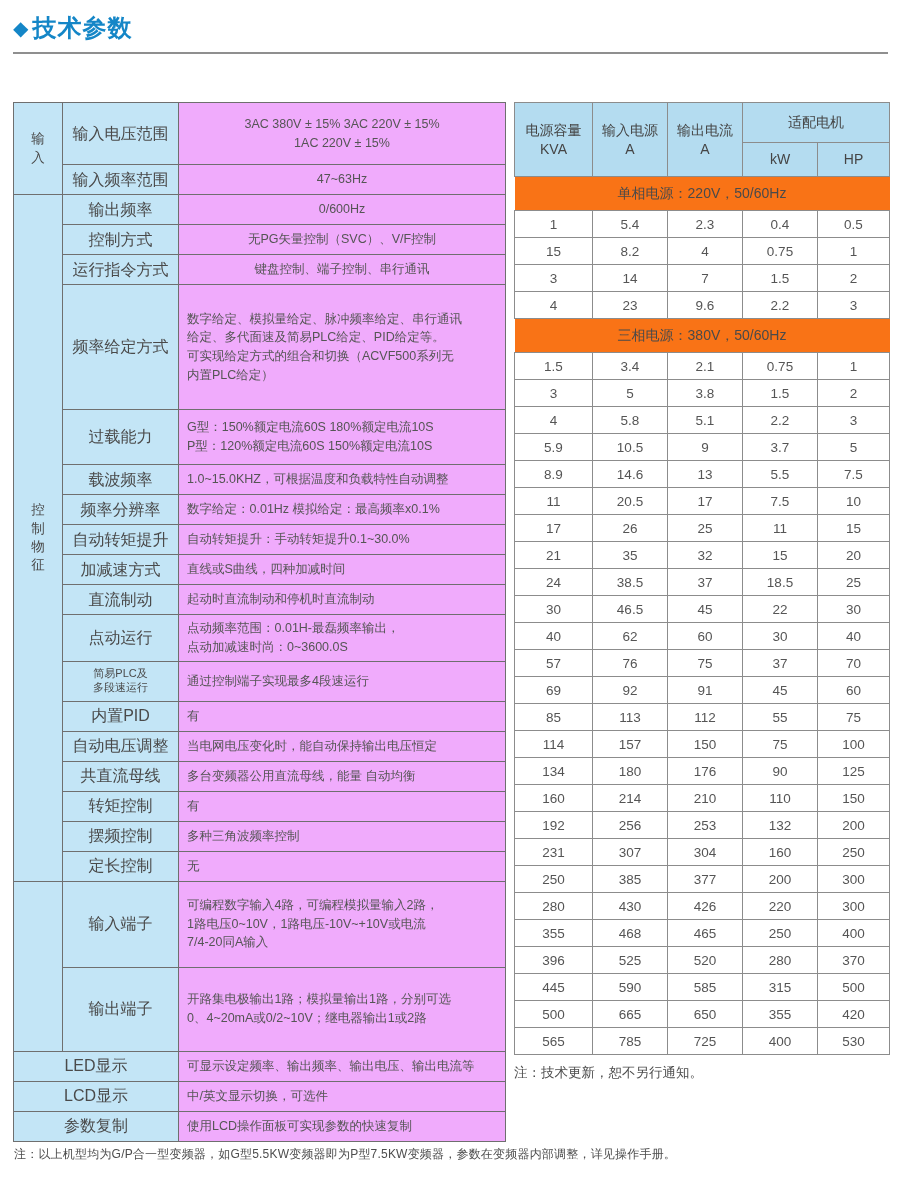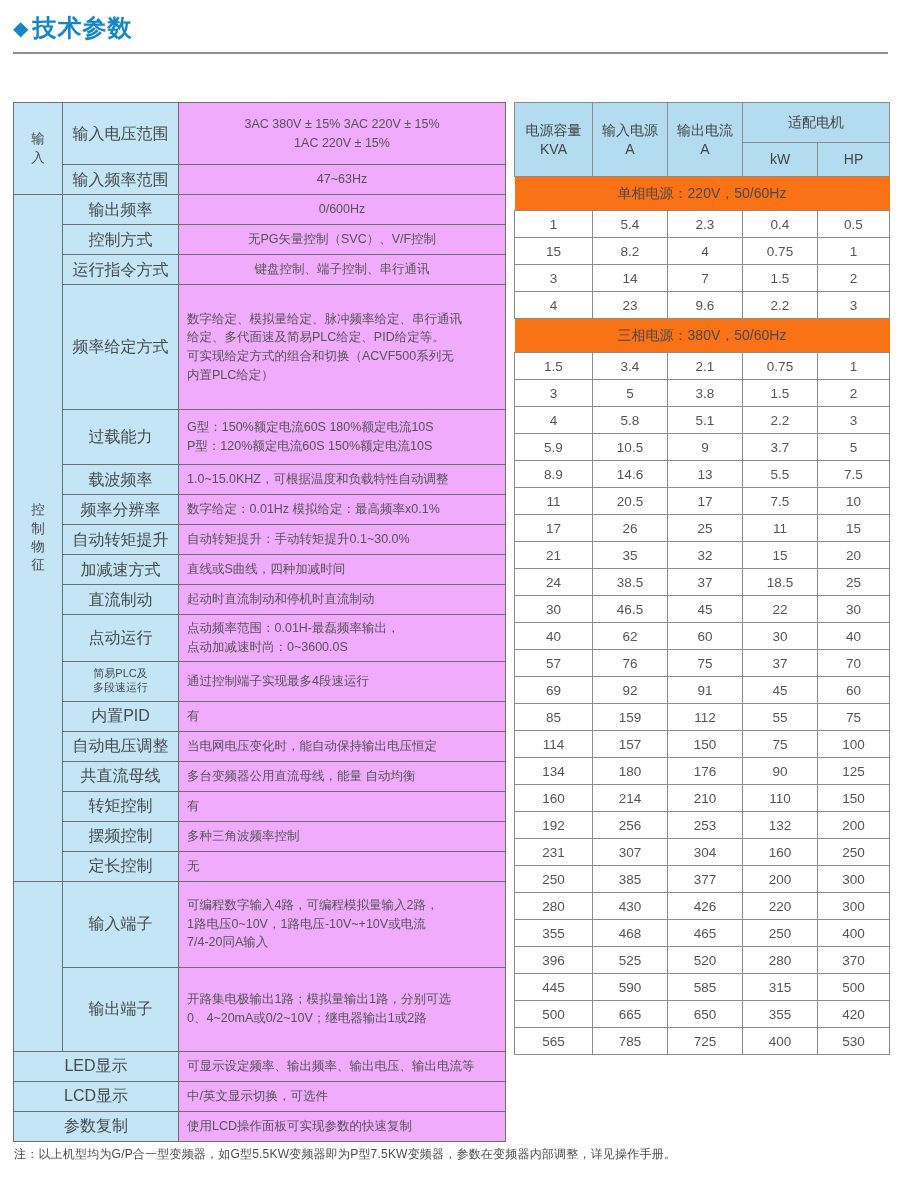--- a/index.html
+++ b/index.html
@@ -364,21 +364,21 @@
             </tr>
             <tr>
               <td>69</td>
               <td>92</td>
               <td>91</td>
               <td>45</td>
               <td>60</td>
             </tr>
             <tr>
               <td>85</td>
-              <td>159</td>
+              <td>113</td>
               <td>112</td>
               <td>55</td>
               <td>75</td>
             </tr>
             <tr>
               <td>114</td>
               <td>157</td>
               <td>150</td>
               <td>75</td>
               <td>100</td>
@@ -455,19 +455,20 @@
             </tr>
             <tr>
               <td>565</td>
               <td>785</td>
               <td>725</td>
               <td>400</td>
               <td>530</td>
             </tr>
           </tbody>
       </table>
+      <div class="note-right">注：技术更新，恕不另行通知。</div>
     </div>
 
   </div>
 
   <div class="note-bottom">注：以上机型均为G/P合一型变频器，如G型5.5KW变频器即为P型7.5KW变频器，参数在变频器内部调整，详见操作手册。</div>
 
 </div>
 
 </body></html>

